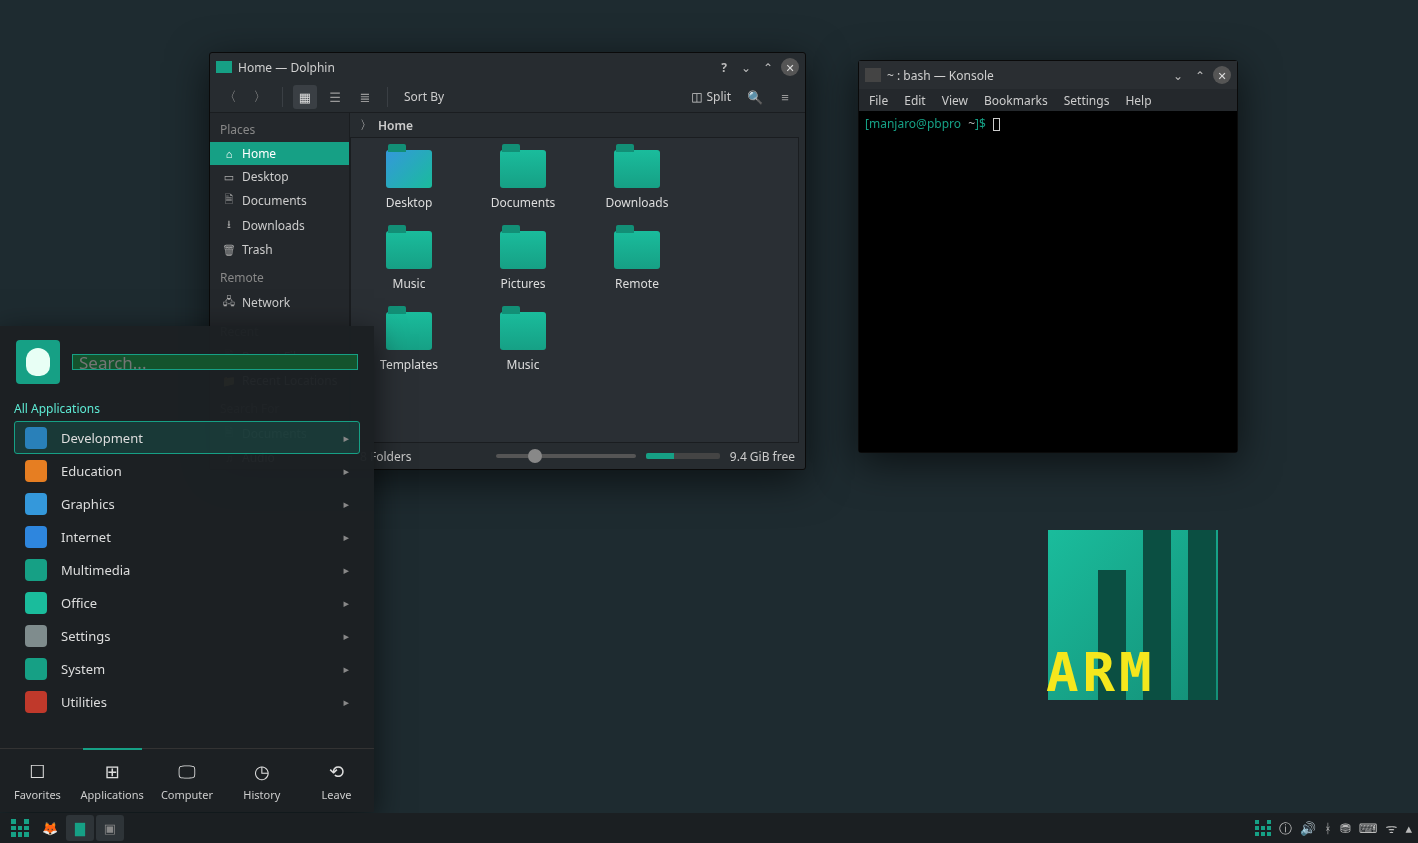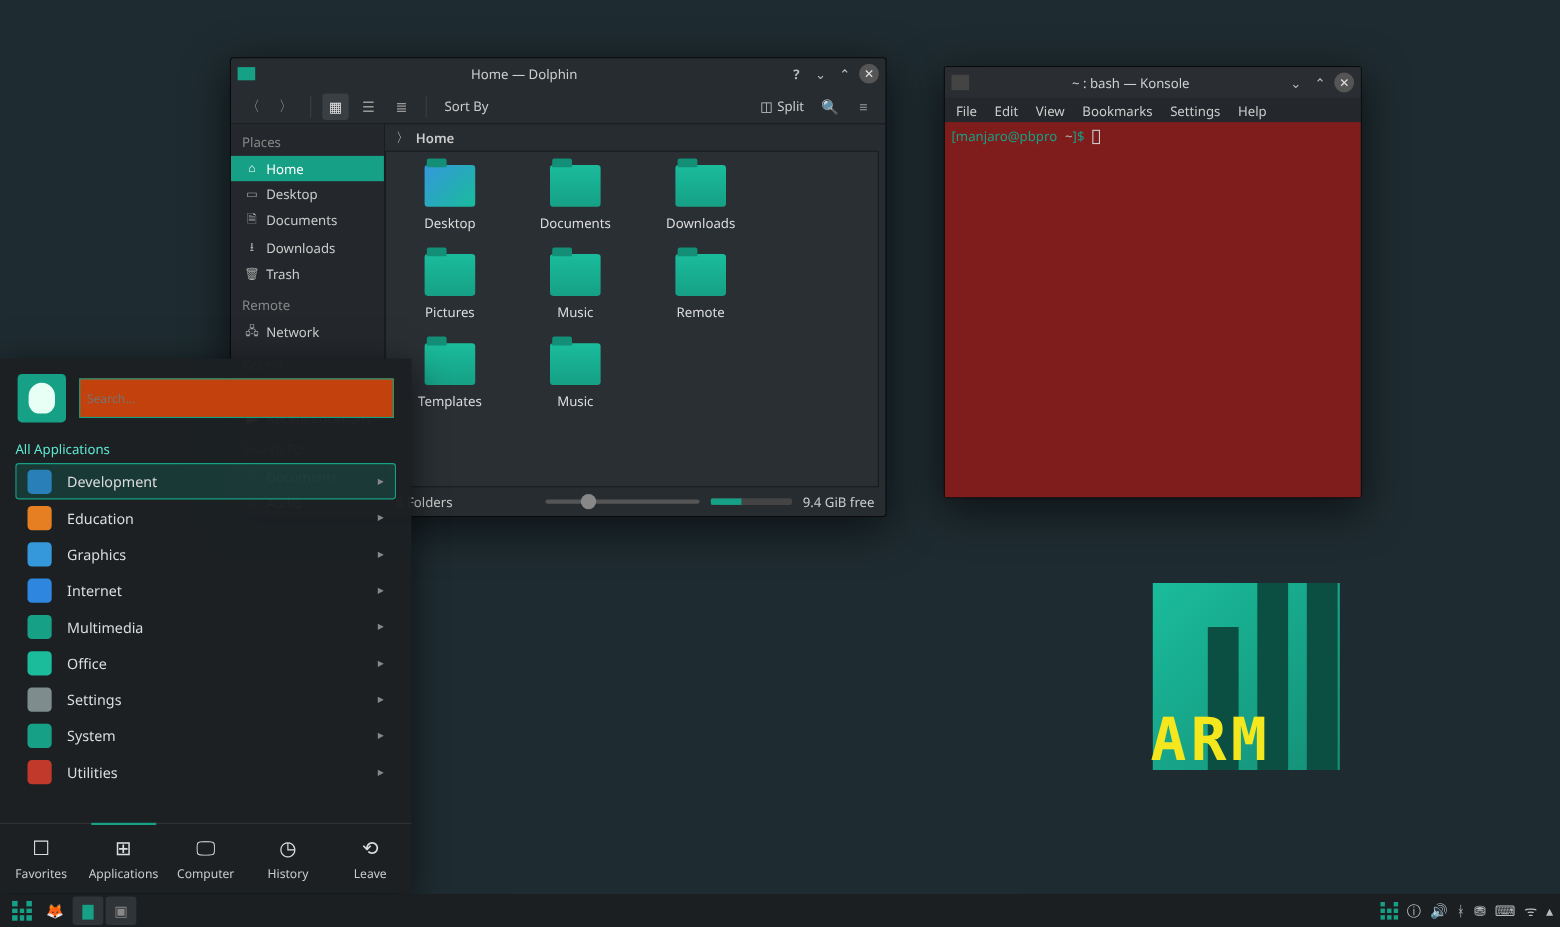--- a/index.html
+++ b/index.html
@@ -42,21 +42,21 @@
     flex-direction: column;
   }
   .titlebar {
     height: 28px;
     display: flex;
     align-items: center;
     padding: 0 6px;
     font-size: 12px;
     color: #cfcfcf;
   }
-  .titlebar .title { flex:1; text-align:center; }
+  .titlebar .title { flex:1; text-align:left; }
   .titlebar .win-icon { width:16px; height:12px; background:#16a085; margin-right:6px; }
   .titlebar .tbtns { display:flex; gap:4px; align-items:center; }
   .titlebar .tbtn {
     width:18px; height:18px; display:flex; align-items:center; justify-content:center;
     color:#bbb; font-size:12px; cursor:pointer; border-radius:9px;
   }
   .titlebar .tbtn.help { font-weight:bold; }
   .titlebar .tbtn.close { background:#555; color:#ddd; font-size:11px; }
   
   #dolphin { left:209px; top:52px; width:597px; height:418px; }
@@ -132,21 +132,21 @@
   }
   
   #konsole { left:858px; top:60px; width:380px; height:393px; background:#222629; }
   #konsole .titlebar { background:#2a2e32; }
   #konsole .menubar {
     height:22px; display:flex; align-items:center; gap:16px; padding:0 10px;
     font-size:12px; color:#ccc; background:#24282c;
   }
   #konsole .menubar span { cursor:pointer; }
   #konsole .term {
-    flex:1; background:#7f1d1d; padding:4px 6px;
+    flex:1; background:#000000; padding:4px 6px;
     font-family: "Liberation Mono","Consolas",monospace; font-size:12px; color:#ddd;
     white-space: pre;
   }
   #konsole .prompt-user { color:#16a085; }
   #konsole .prompt-path { color:#bbb; }
   #konsole .cursor {
     display:inline-block; width:7px; height:13px; border:1px solid #ccc; vertical-align:middle;
   }
   
   #kicker {
@@ -160,23 +160,23 @@
   #kicker .avatar {
     width:44px; height:44px; background:#16a085; border-radius:4px; position:relative;
   }
   #kicker .avatar::after{
     content:""; position:absolute; left:10px; top:8px; width:24px; height:28px;
     background:#e8fff5; border-radius:12px 12px 10px 10px;
   }
   #kicker .header .ucol { flex:1; display:flex; flex-direction:column; gap:4px;}
   #kicker .uname { font-size:15px; color:#eee; }
   #kicker .search {
-    width:100%; height:36px; background:#c2410c;
+    width:100%; height:16px; background:#14532d;
     border:1px solid #16a085; outline:none; color:#ddd; padding:0 6px;
-    font-size:11px;
+    font-size:17px;
   }
   #kicker .label {
     padding:8px 14px 4px; font-size:12px; color:#5eead4;
   }
   #kicker .applist { flex:1; overflow-y:auto; padding:0 14px; }
   #kicker .appitem {
     display:flex; align-items:center; gap:14px; height:33px;
     padding:0 10px; border-radius:3px; cursor:pointer; color:#ddd; font-size:13px;
     border:1px solid transparent;
   }
@@ -320,25 +320,25 @@
           <div class="folder">
             <div class="ficon "></div>
                <div class="flabel">Documents</div>
           </div>
           <div class="folder">
             <div class="ficon "></div>
                <div class="flabel">Downloads</div>
           </div>
           <div class="folder">
             <div class="ficon "></div>
+               <div class="flabel">Music</div>
+          </div>
+          <div class="folder">
+            <div class="ficon "></div>
                <div class="flabel">Pictures</div>
-          </div>
-          <div class="folder">
-            <div class="ficon "></div>
-               <div class="flabel">Music</div>
           </div>
           <div class="folder">
             <div class="ficon "></div>
                <div class="flabel">Remote</div>
           </div>
           <div class="folder">
             <div class="ficon "></div>
                <div class="flabel">Templates</div>
           </div>
           <div class="folder">

